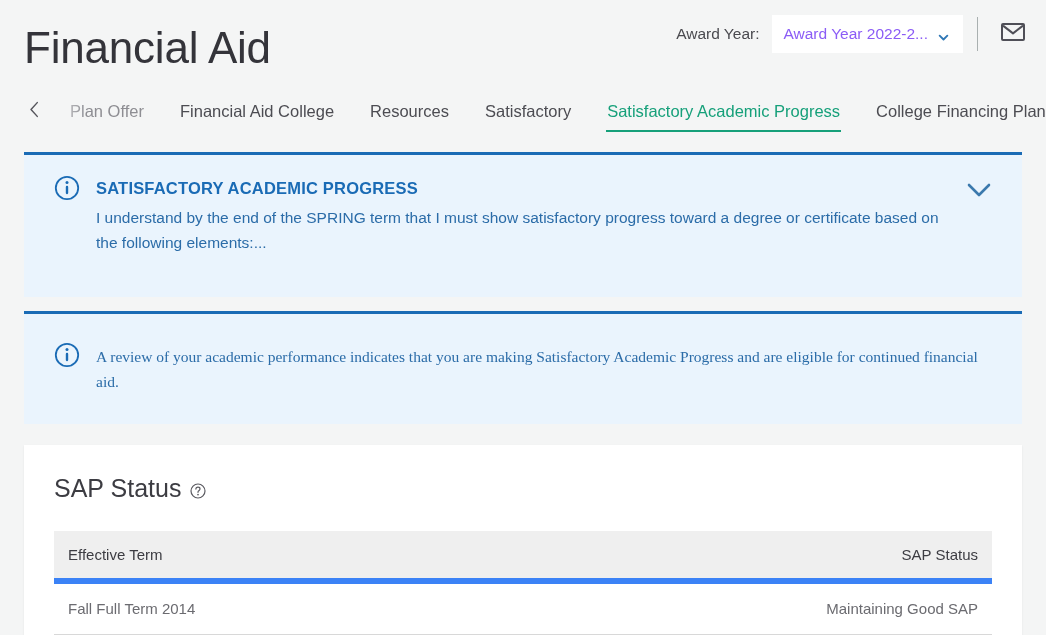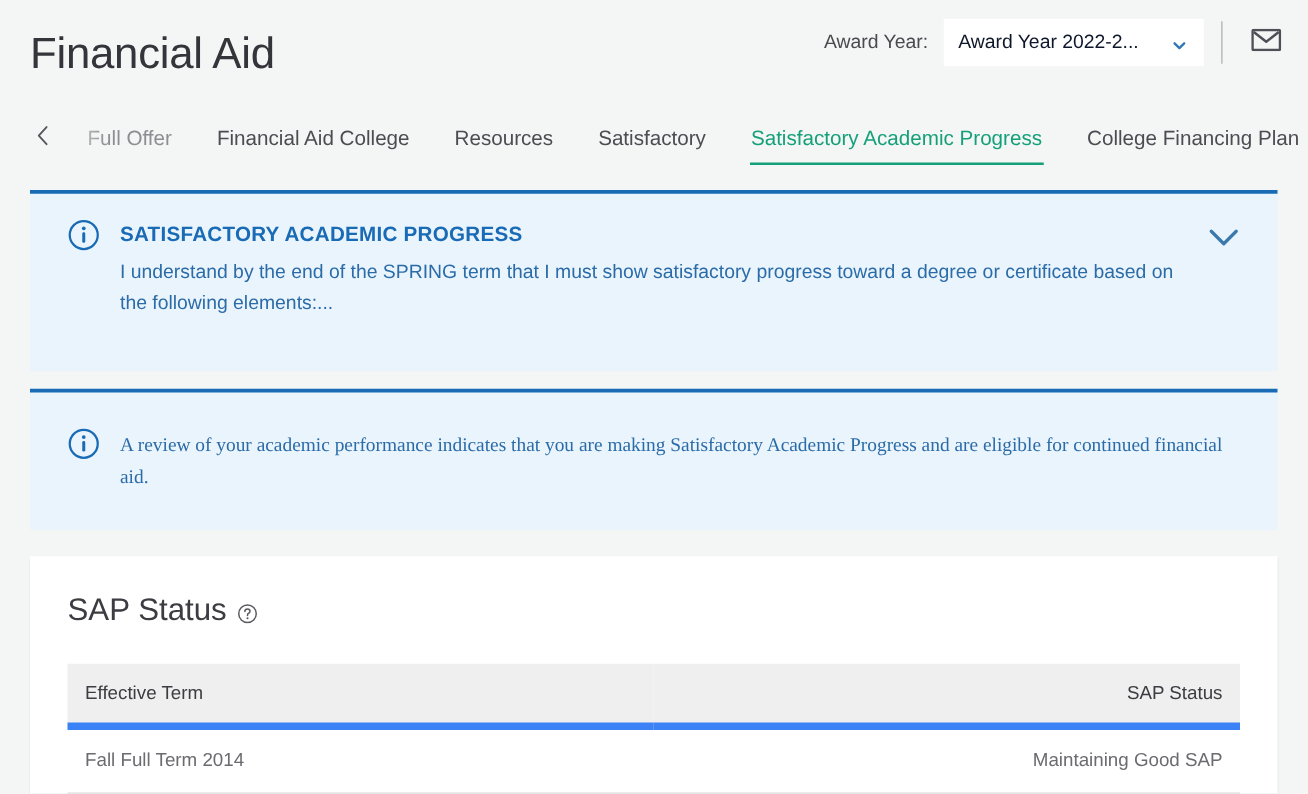--- a/index.html
+++ b/index.html
@@ -20,21 +20,21 @@
   .header {
     position: relative;
     height: 96px;
     padding: 0 24px;
     box-sizing: border-box;
   }
   .page-title {
     position: absolute;
     left: 24px;
     top: 24px;
-    font-size: 35px;
+    font-size: 44px;
     font-weight: 400;
     color: #34343a;
     letter-spacing: -0.2px;
     line-height: 1.1;
     margin: 0;
   }
   .header-right {
     position: absolute;
     right: 16px;
     top: 12px;
@@ -55,23 +55,23 @@
     height: 38px;
     display: flex;
     align-items: center;
     padding: 0 14px 0 12px;
     cursor: pointer;
     min-width: 170px;
     box-sizing: border-box;
   }
   .award-year-value {
     font-size: 15.5px;
-    color: #0f172a;
+    color: #8b5cf6;
     white-space: nowrap;
-    margin-right: 27px;
+    margin-right: 10px;
   }
   .chev-small {
     display: inline-block;
     width: 11px;
     height: 11px;
     flex: none;
   }
   .vsep {
     width: 1px;
     height: 34px;
@@ -278,21 +278,21 @@
 
 <div class="tabsbar">
   <div class="tab-back">
     <span>
       <svg viewBox="0 0 12 18" width="11" height="17" aria-hidden="true">
         <path d="M9 1.5 L2.2 9 L9 16.5" fill="none" stroke="#55555c" stroke-width="1.6" stroke-linecap="round" stroke-linejoin="round"></path>
       </svg>
     </span>
   </div>
   <div class="tabs">
-    <div class="tab faded">Full Offer</div>
+    <div class="tab faded">Plan Offer</div>
     <div class="tab">Financial Aid College</div>
     <div class="tab">Resources</div>
     <div class="tab">Satisfactory</div>
     <div class="tab active">Satisfactory Academic Progress</div>
     <div class="tab">College Financing Plan</div>
   </div>
 </div>
 
 <div class="content">
 

